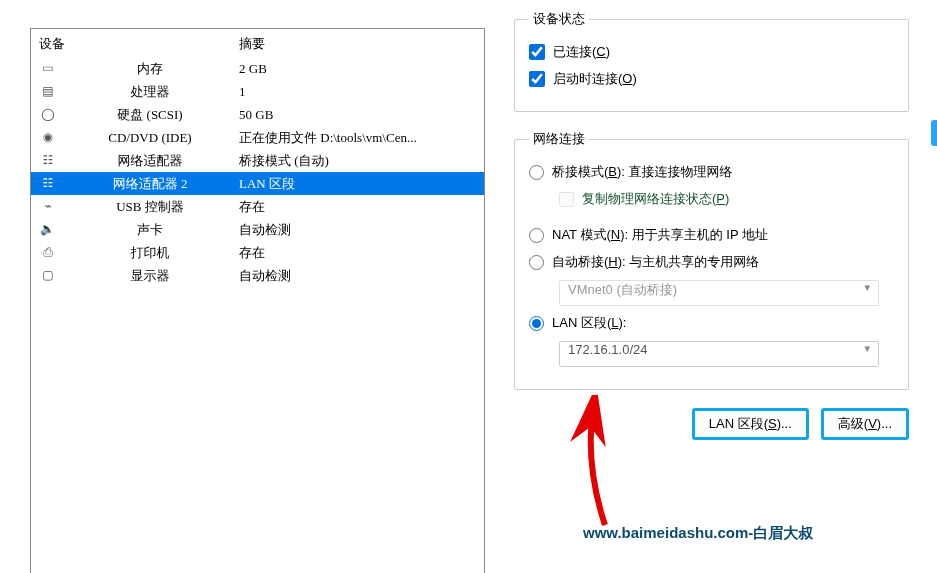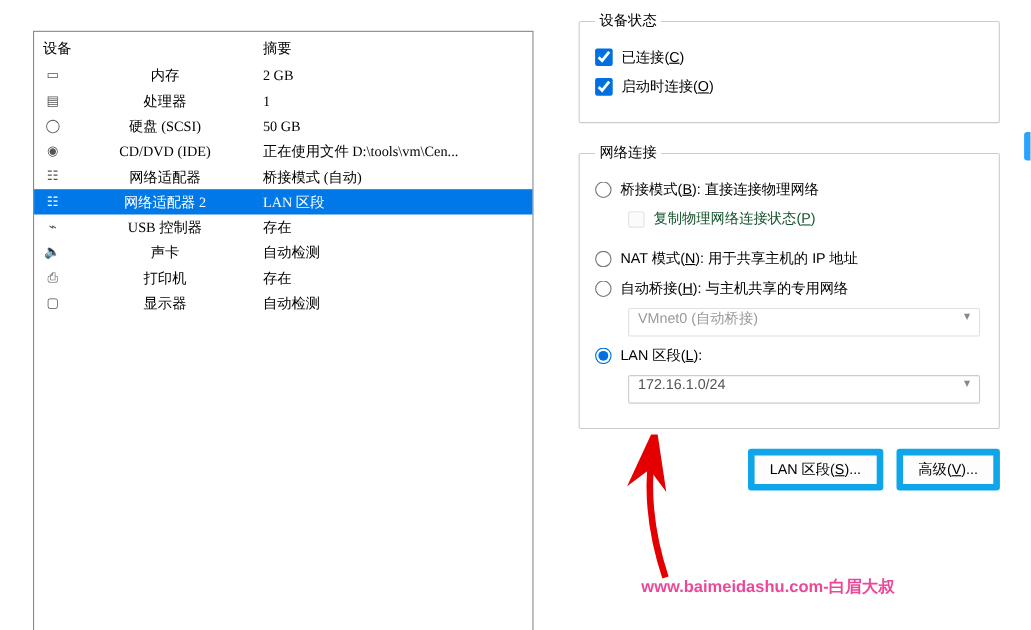--- a/index.html
+++ b/index.html
@@ -60,21 +60,21 @@
   .dev-label { width: 178px; white-space: nowrap; text-align: center; }
   .dev-summary { flex: 1; white-space: nowrap; overflow: hidden; text-overflow: ellipsis; }
 
   .right-panel {
     flex: 1;
     padding: 10px 28px 10px 20px;
   }
   fieldset {
     border: 1px solid #ccc;
     border-radius: 2px;
-    margin: 0 0 18px 16px;
+    margin: 0 0 18px 4px;
     padding: 10px 14px 14px 14px;
   }
   legend {
     padding: 0 4px;
     font-size: 13px;
   }
   .chk-row, .radio-row {
     display: flex;
     align-items: center;
     margin: 5px 0 9px 0;
@@ -114,39 +114,39 @@
   }
   .dropdown.disabled { color:#999; border-color:#e0e0e0; }
   .dropdown .chev { color:#888; font-size:11px; }
   .btn-row {
     display:flex;
     justify-content:flex-end;
     gap: 12px;
     margin-top: 16px;
   }
   .btn {
-    border: 6px solid #0ea5e9;
+    border: 3px solid #0ea5e9;
     background: #fdfdfd;
     border-radius: 3px;
     padding: 4px 14px;
     font-size: 13px;
     cursor: pointer;
   }
   .underline { text-decoration: underline; }
   .arrow-svg {
     position: absolute;
     left: 545px;
     top: 395px;
     pointer-events: none;
   }
   .watermark {
     position: absolute;
     left: 583px;
     top: 524px;
-    color: #ec4899;
+    color: #0c4a6e;
     font-weight: bold;
     font-size: 15px;
   }
   .scroll-indicator {
     position:absolute;
     right:0;
     top:120px;
     width:6px;
     height:26px;
     background:#2aa3ff;

